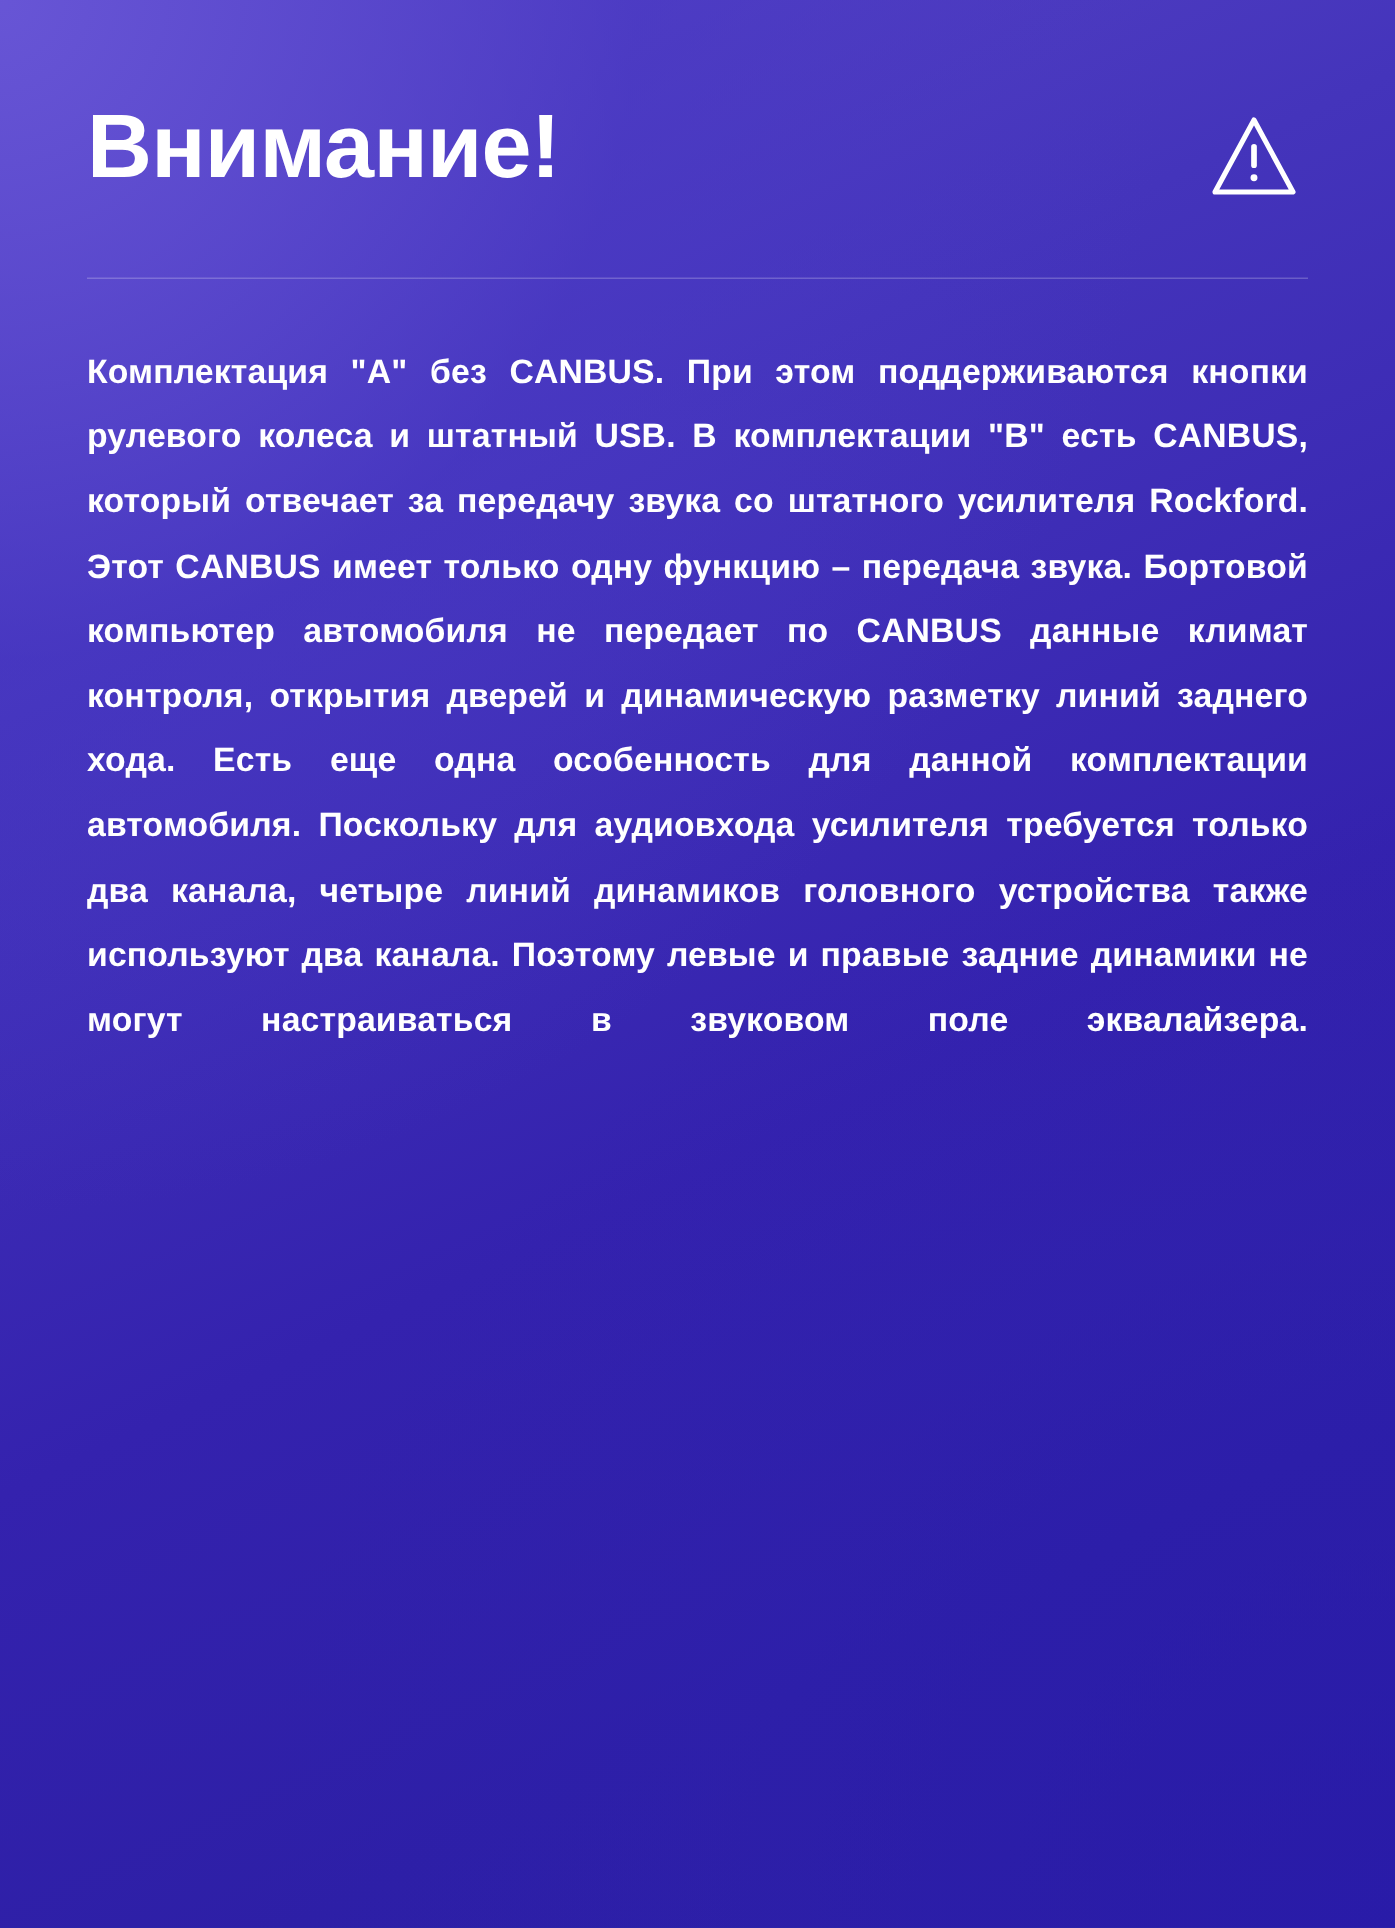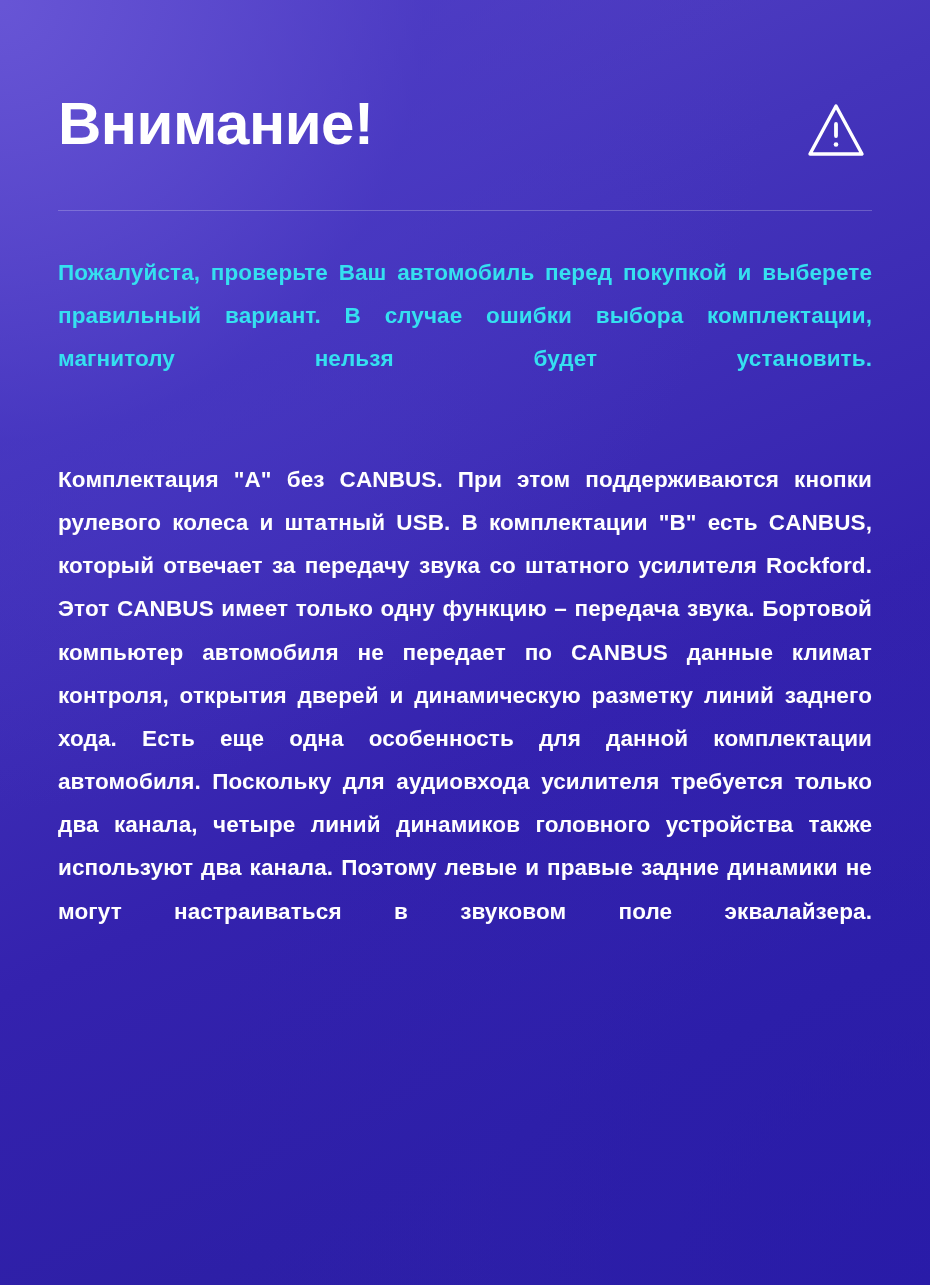--- a/index.html
+++ b/index.html
@@ -15,21 +15,21 @@
   }
   .page {
     position: relative;
     width: 930px;
     height: 1285px;
     box-sizing: border-box;
     background:
       radial-gradient(120% 90% at 0% 0%, rgba(104, 86, 214, 0.95) 0%, rgba(72, 56, 196, 0.55) 38%, rgba(45, 33, 175, 0.0) 70%),
       radial-gradient(110% 80% at 100% 100%, rgba(40, 26, 170, 0.75) 0%, rgba(46, 32, 178, 0.25) 45%, rgba(60, 45, 200, 0.0) 75%),
       linear-gradient(155deg, #5b47c8 0%, #4434bb 28%, #3422ae 58%, #2d1fa6 80%, #2b1ea2 100%);
-    padding: 84px 58px 40px 58px;
+    padding: 58px 58px 40px 58px;
   }
   .header {
     display: flex;
     align-items: flex-start;
     justify-content: space-between;
   }
   .title {
     color: #ffffff;
     font-size: 60px;
     font-weight: bold;
@@ -86,17 +86,16 @@
         <path d="M30 4 L56 52 H4 Z" stroke="#ffffff" stroke-width="3.4" stroke-linejoin="round" fill="none"></path>
         <rect x="28.1" y="20" width="3.8" height="16" rx="1.9" fill="#ffffff"></rect>
         <circle cx="30" cy="42.5" r="2.3" fill="#ffffff"></circle>
       </svg>
     </span>
   </div>
 
   <div class="divider"></div>
 
   <div class="content">
-    <p class="para highlight">Пожалуйста, проверьте Ваш автомобиль перед покупкой и выберете правильный вариант. В случае ошибки выбора комплектации, магнитолу нельзя будет установить.</p>
     <p class="para">Комплектация "A" без CANBUS. При этом поддерживаются кнопки рулевого колеса и штатный USB. В комплектации "B" есть CANBUS, который отвечает за передачу звука со штатного усилителя Rockford. Этот CANBUS имеет только одну функцию – передача звука. Бортовой компьютер автомобиля не передает по CANBUS данные климат контроля, открытия дверей и динамическую разметку линий заднего хода. Есть еще одна особенность для данной комплектации автомобиля. Поскольку для аудиовхода усилителя требуется только два канала, четыре линий динамиков головного устройства также используют два канала. Поэтому левые и правые задние динамики не могут настраиваться в звуковом поле эквалайзера.</p>
   </div>
 
 </div>
 
 </body></html>

